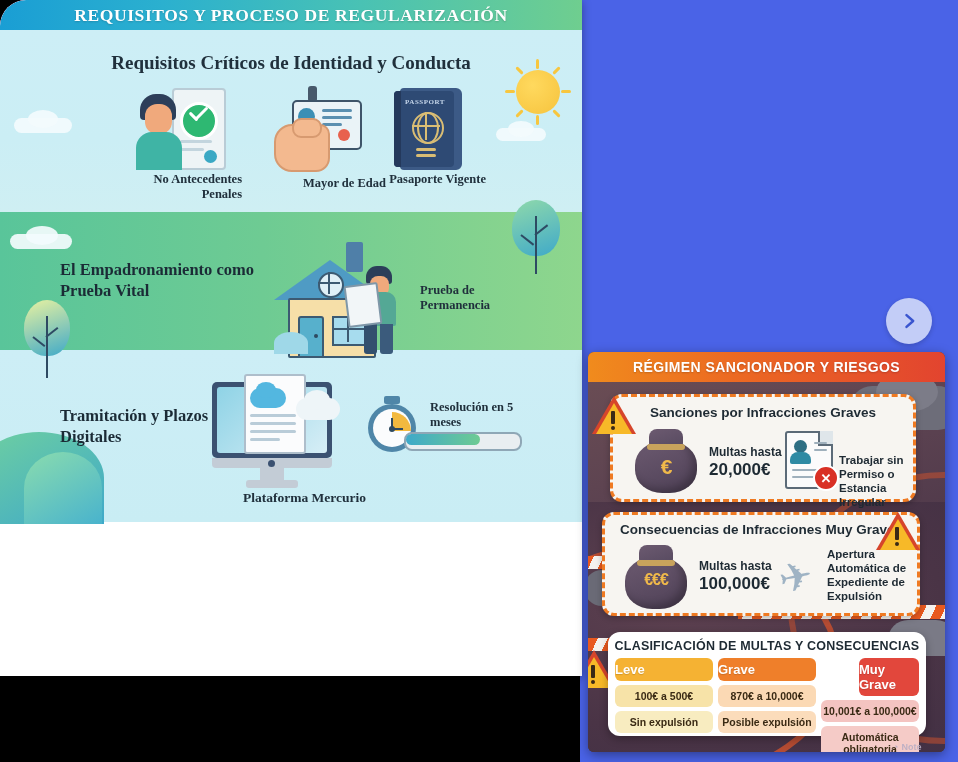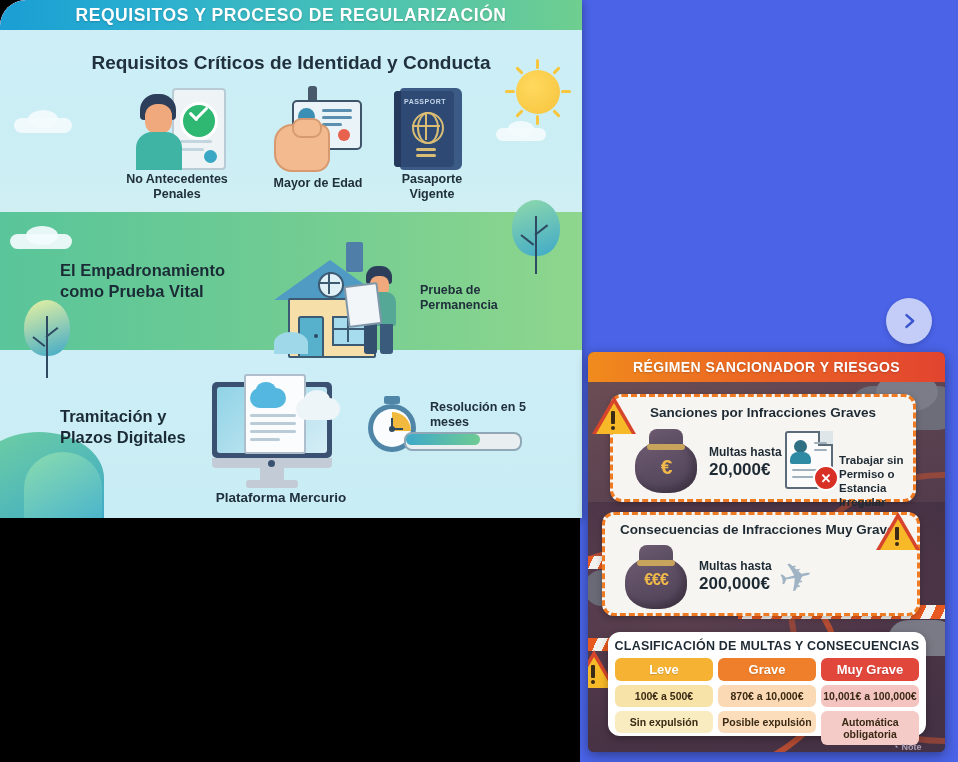--- a/index.html
+++ b/index.html
@@ -8,23 +8,23 @@
 
   
   .app-bg{position:absolute;left:580px;top:0;width:378px;height:762px;background:#4a63e7;}
 
   
   .grad-card{position:absolute;left:0;top:541px;width:580px;height:221px;
     background:linear-gradient(110deg,#e838b4 0%,#d murdered 0%,#e13fb0 2%,#b455d6 28%,#7aa8ee 52%,#5b7cf0 74%,#4a63e7 100%);
     border-bottom-left-radius:30px;}
 
   
-  .left-panel{position:absolute;left:0;top:0;width:582px;height:518px;
+  .left-panel{position:absolute;left:0;top:0;width:582px;height:676px;
     background:#701a75;border-top-left-radius:26px;overflow:hidden;
-    box-shadow:0 2px 10px rgba(0,0,0,.35);}
+    box-shadow:0 2px 10px rgba(0,0,0,.35);font-family:Liberation Serif, serif;}
   .lp-inner{position:absolute;inset:0;background:#ffffff;}
 
   .lp-header{position:absolute;left:0;top:0;width:582px;height:30px;
     background:linear-gradient(90deg,#1a9ed4 0%,#2bb0cf 28%,#49c2b4 62%,#6fce8f 100%);
     border-top-left-radius:26px;
     display:flex;align-items:center;justify-content:center;}
   .lp-header span{color:#fff;font-size:17.5px;font-weight:bold;letter-spacing:.6px;
     text-shadow:0 1px 2px rgba(0,0,0,.18);}
 
   .band{position:absolute;left:0;width:582px;}
@@ -38,21 +38,21 @@
   .cloud:before,.cloud:after{content:"";position:absolute;background:inherit;border-radius:50%;}
   .sun{position:absolute;width:44px;height:44px;border-radius:50%;
     background:radial-gradient(circle at 38% 35%,#ffd95e,#f6c33d);}
   .ray{position:absolute;background:#f7c63f;border-radius:2px;}
   .tree-blob{position:absolute;border-radius:50% 50% 46% 46%;}
   .trunk{position:absolute;width:2px;background:#2e4a63;}
   .branch{position:absolute;height:2px;background:#2e4a63;transform-origin:left center;}
 
   .lp-h2{position:absolute;font-weight:bold;color:#20303c;}
 
-  .item-label{position:absolute;text-align:center;font-weight:bold;color:#20303c;
+  .item-label{position:absolute;text-align:right;font-weight:bold;color:#20303c;
     font-size:12.5px;line-height:1.18;}
   .side-label{position:absolute;font-weight:bold;color:#20303c;font-size:12.5px;line-height:1.2;}
   .big-label{position:absolute;font-weight:bold;color:#1b2b36;font-size:16.5px;line-height:1.25;}
 
   
   .risk-card{position:absolute;left:588px;top:352px;width:357px;height:400px;
     border-radius:6px;overflow:hidden;background:#4a3a4e;
     box-shadow:0 3px 12px rgba(0,0,0,.4);}
   .rc-storm{position:absolute;inset:0;
     background:linear-gradient(165deg,#6d4f55 0%,#5a4150 35%,#4a3547 65%,#44304a 100%);}
@@ -110,21 +110,21 @@
 
   .reason{position:absolute;font-weight:bold;color:#1e2a33;font-size:11.5px;line-height:1.22;}
 
   
   .tbl-card{position:absolute;background:#fff;border-radius:12px;
     box-shadow:0 3px 8px rgba(0,0,0,.3);}
   .tbl-title{text-align:center;font-weight:bold;font-size:12.5px;color:#1e2a33;
     padding:7px 0 5px;letter-spacing:.2px;}
   .tbl-grid{display:flex;gap:5px;padding:0 7px 7px;}
   .tcol{flex:1;display:flex;flex-direction:column;gap:4px;}
-  .th{border-radius:6px;text-align:center;font-weight:bold;font-size:13px;
+  .th{border-radius:6px;font-weight:bold;font-size:13px;
     color:#fff;padding:4px 0;text-shadow:0 1px 1px rgba(0,0,0,.15);}
   .td{border-radius:6px;text-align:center;font-weight:bold;font-size:10.5px;
     color:#3a2a14;padding:5px 2px;}
 
   
   .next-btn{position:absolute;left:886px;top:298px;width:46px;height:46px;border-radius:50%;
     background:#c3cdf7;display:flex;align-items:center;justify-content:center;
     box-shadow:0 2px 5px rgba(0,0,0,.18);cursor:pointer;}
   .next-btn svg{display:block;}
 
@@ -354,25 +354,26 @@
 
       <div class="bag" style="left:20px;top:28px;width:62px;height:66px;">
         <div class="body"></div>
           <div class="neck"></div>
           <div class="tie2"></div>
         <div class="sym small">€€€</div>
       </div>
 
       <div class="fine-txt" style="left:94px;top:44px;">
         <div class="l1">Multas hasta</div>
-        <div class="l2">200,000€</div>
+        <div class="l2">100,000€</div>
       </div>
 
       <div class="plane" style="left:174px;top:42px;">✈</div>
 
+      <div class="reason" style="left:222px;top:32px;width:82px;">Apertura Automática de Expediente de Expulsión</div>
     </div>
 
     <div class="warn-wrap" style="left:288px;top:160px;width:44px;height:40px;">
       <div class="t-out"></div>
         <div class="t-in"></div>
         <div class="bang"></div>
         <div class="dot"></div>
     </div>
     <div class="warn-wrap" style="left:-16px;top:298px;width:44px;height:40px;">
       <div class="t-out"></div>
@@ -388,21 +389,21 @@
           <div class="th" style="background:#f5b233;">Leve</div>
           <div class="td" style="background:#f7e3a8;">100€ a 500€</div>
           <div class="td" style="background:#f8ecc0;">Sin expulsión</div>
         </div>
         <div class="tcol">
           <div class="th" style="background:#ef7f2a;">Grave</div>
           <div class="td" style="background:#fbd9b4;">870€ a 10,000€</div>
           <div class="td" style="background:#fbdcbb;">Posible expulsión</div>
         </div>
         <div class="tcol">
-          <div class="th" style="background:#e2473c;">Muy Grave</div>
+          <div class="th" style="background:#e2473c;margin-left:38px;">Muy Grave</div>
           <div class="td" style="background:#f4c4c1;">10,001€ a 100,000€</div>
           <div class="td" style="background:#f5cbc7;">Automática obligatoria</div>
         </div>
       </div>
     </div>
   </div>
 
   <div class="next-btn">
     <span>
       <svg width="20" height="20" viewBox="0 0 24 24" fill="none" stroke="#3a55cf" stroke-width="3" stroke-linecap="round" stroke-linejoin="round">

